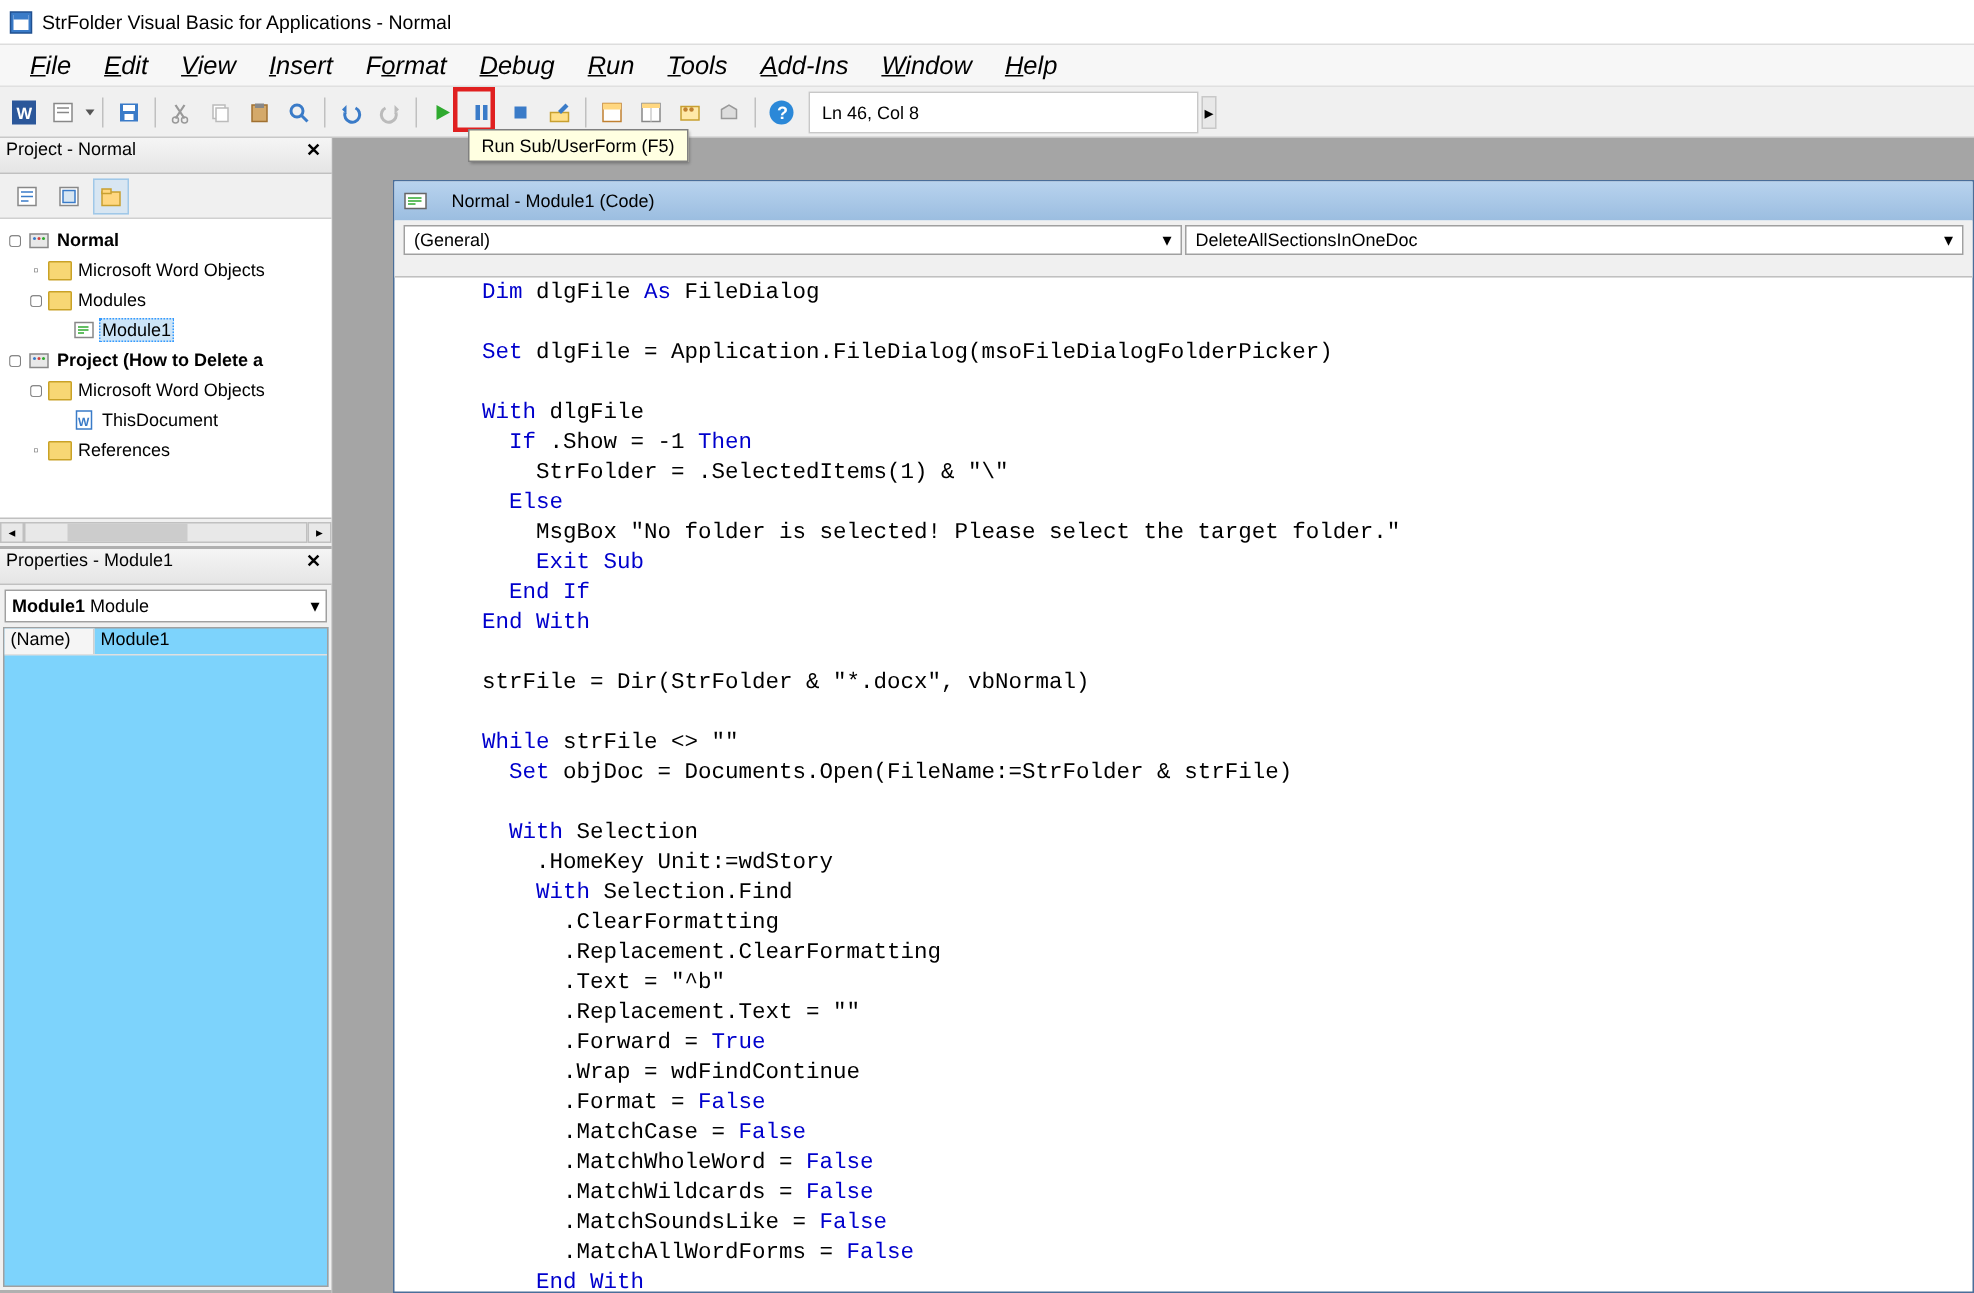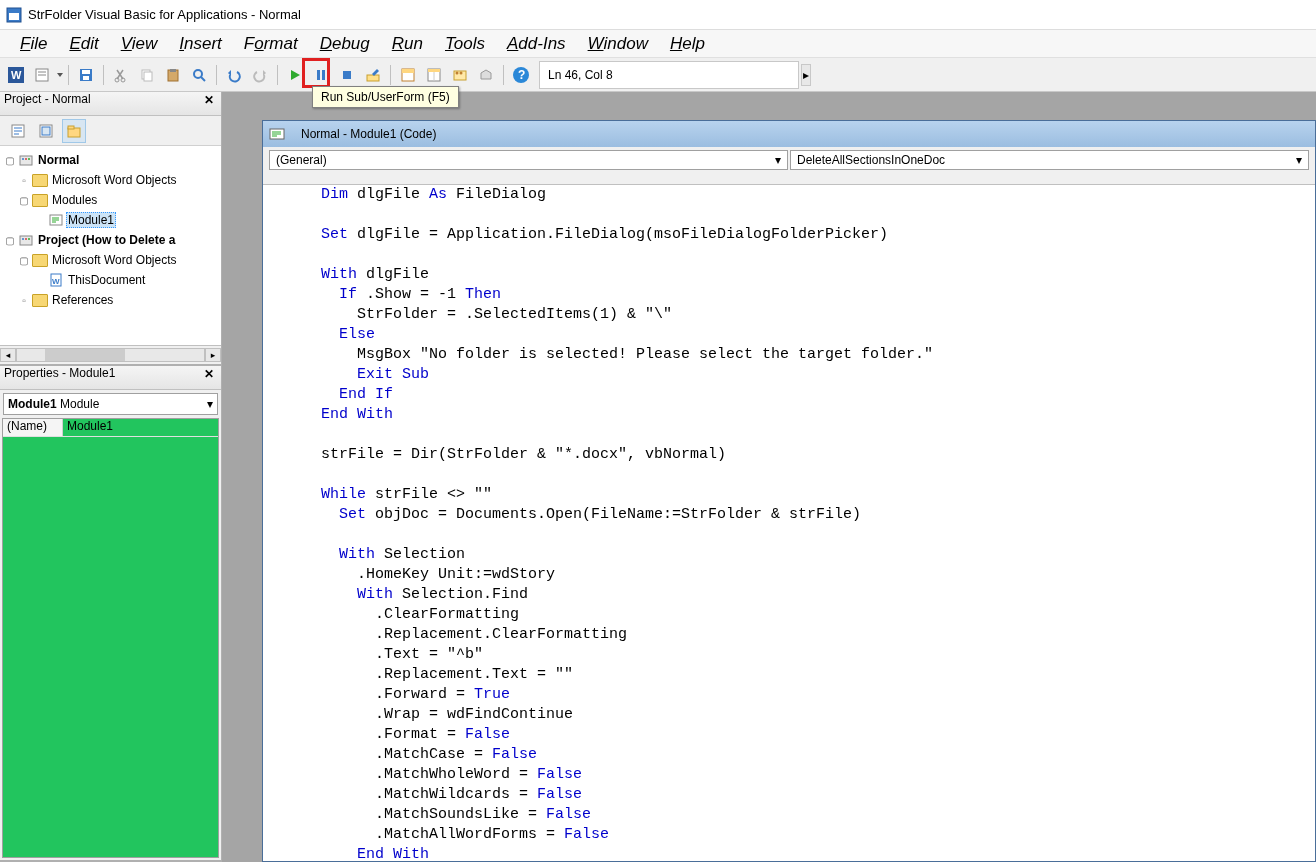--- a/index.html
+++ b/index.html
@@ -163,21 +163,21 @@
     margin:3px; height:22px;border:1px solid #a0a0a0;background:#fff;display:flex;align-items:center;padding:0 4px;justify-content:space-between;font-size:12px;
   }
   .tabs {
     display:flex; margin-left:2px;
   }
   .tabs .tab {
     padding:3px 10px; border:1px solid #a0a0a0;border-bottom:none;background:#e8e8e8;font-size:12px;position:relative;top:1px;
   }
   .tabs .tab.active { background:#fff; }
   .prop-grid {
-    flex:1;background:#22c55e;border:1px solid #a0a0a0;margin:0 2px 2px 2px;
+    flex:1;background:#7dd3fc;border:1px solid #a0a0a0;margin:0 2px 2px 2px;
   }
   .prop-row {display:flex;border-bottom:1px solid #e0e0e0;height:18px;font-size:12px;}
   .prop-row .pname{width:60px;border-right:1px solid #d0d0d0;padding:0 4px;background:#f5f5f5;}
   .prop-row .pval{flex:1;padding:0 4px;}
 
   
   .right-col {
     flex:1; background:#a5a5a5; position:relative; overflow:hidden;
   }
 

